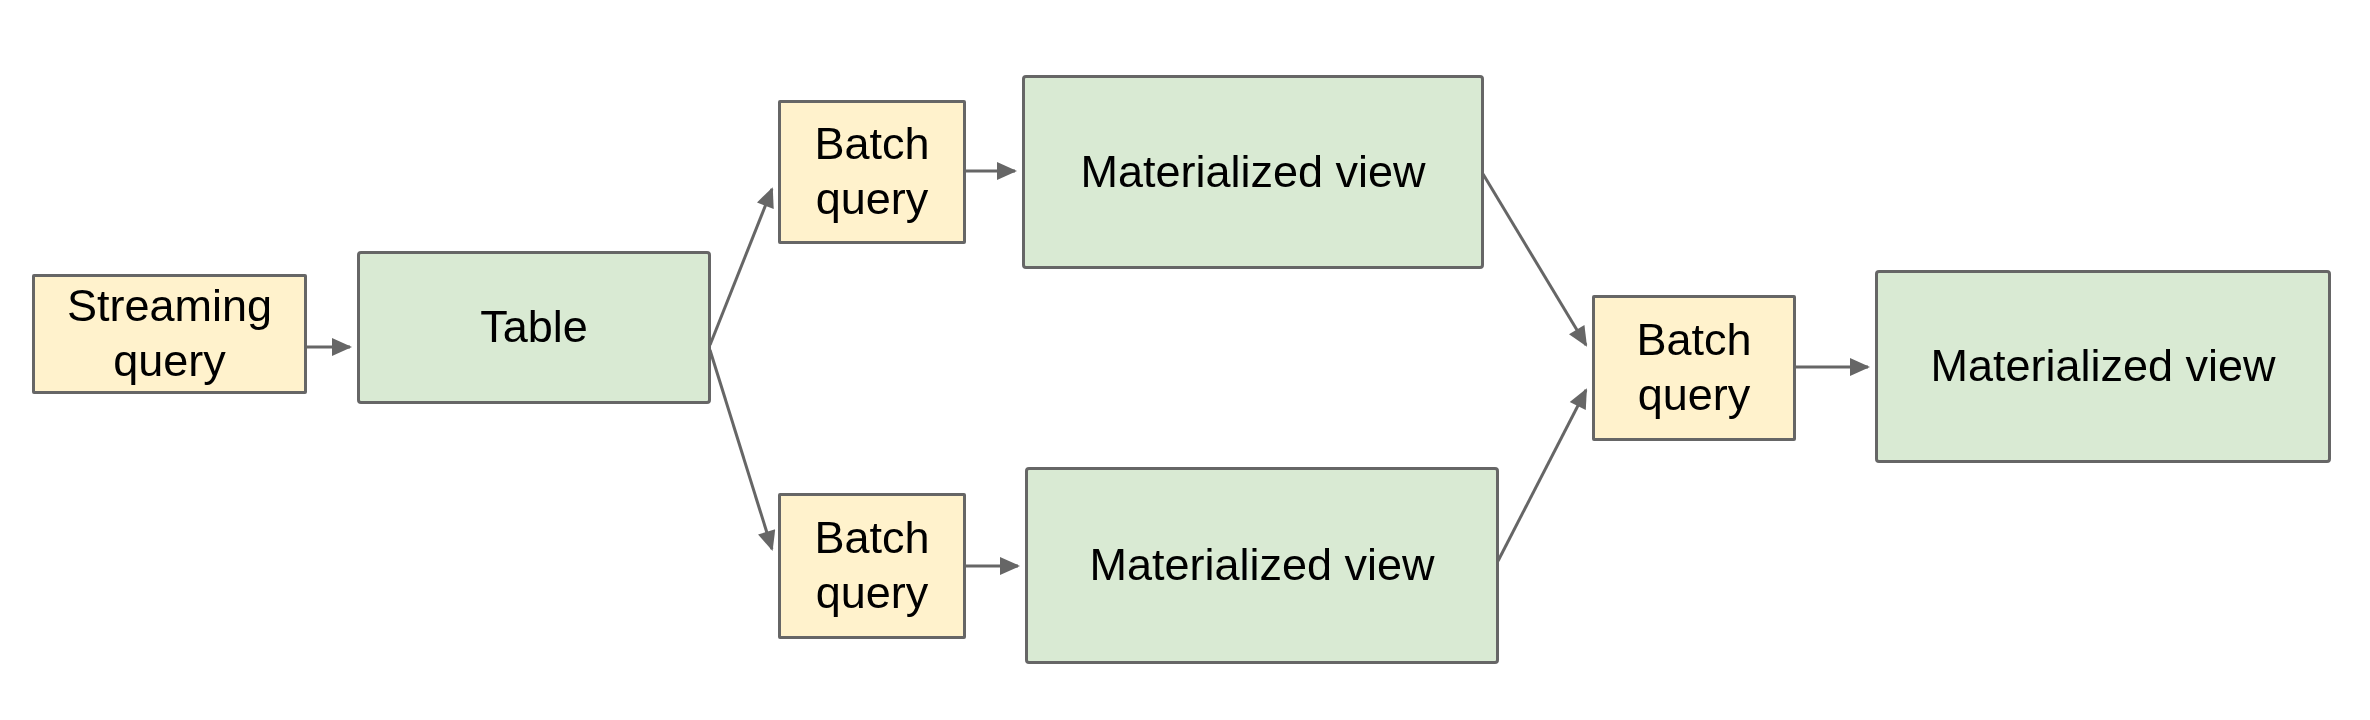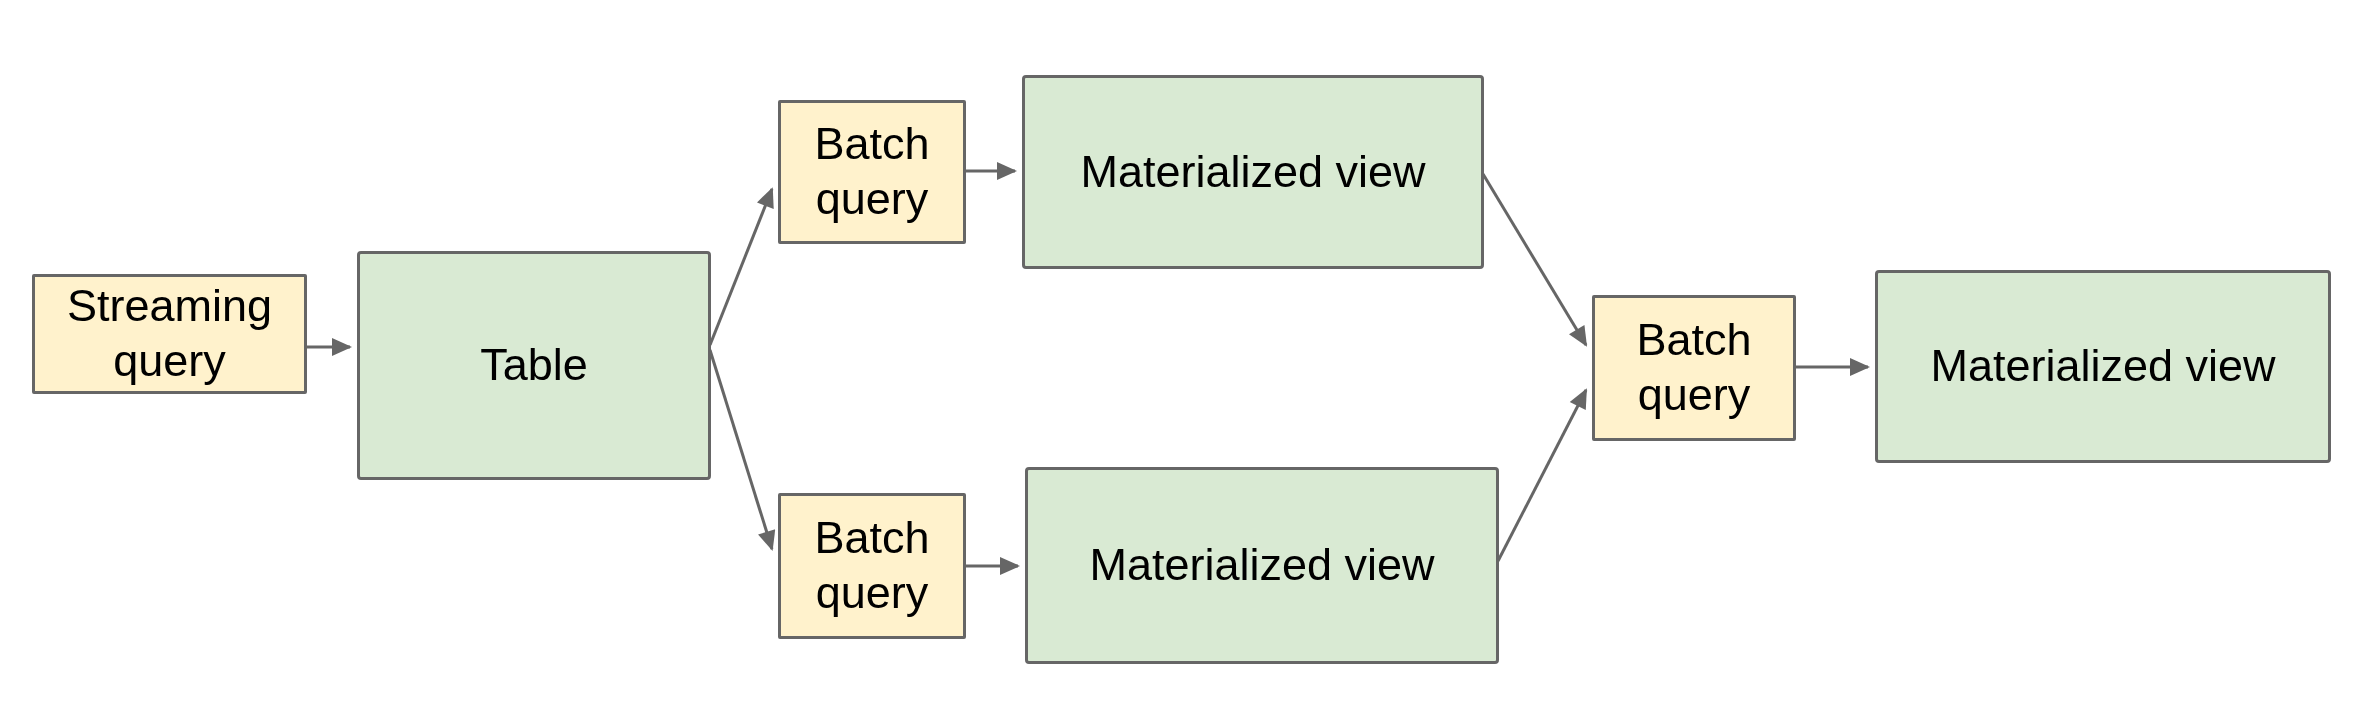--- a/index.html
+++ b/index.html
@@ -55,21 +55,21 @@
       <line x1="1483" y1="174" x2="1586" y2="345" marker-end="url(#arrowhead)"></line>
       <line x1="1498" y1="561" x2="1586" y2="390" marker-end="url(#arrowhead)"></line>
       <line x1="1795" y1="367" x2="1868" y2="367" marker-end="url(#arrowhead)"></line>
     </g>
   </svg>
 
   <div class="node query" style="left:32px;  top:274px; width:275px; height:120px;">
     <span>Streaming query</span>
   </div>
 
-  <div class="node view" style="left:357px; top:251px; width:354px; height:229px;">
+  <div class="node view" style="left:357px; top:251px; width:354px; height:153px;">
     <span>Table</span>
   </div>
 
   <div class="node query" style="left:778px; top:100px; width:188px; height:144px;">
     <span>Batch query</span>
   </div>
 
   <div class="node view" style="left:1022px; top:75px; width:462px; height:194px;">
     <span>Materialized view</span>
   </div>

